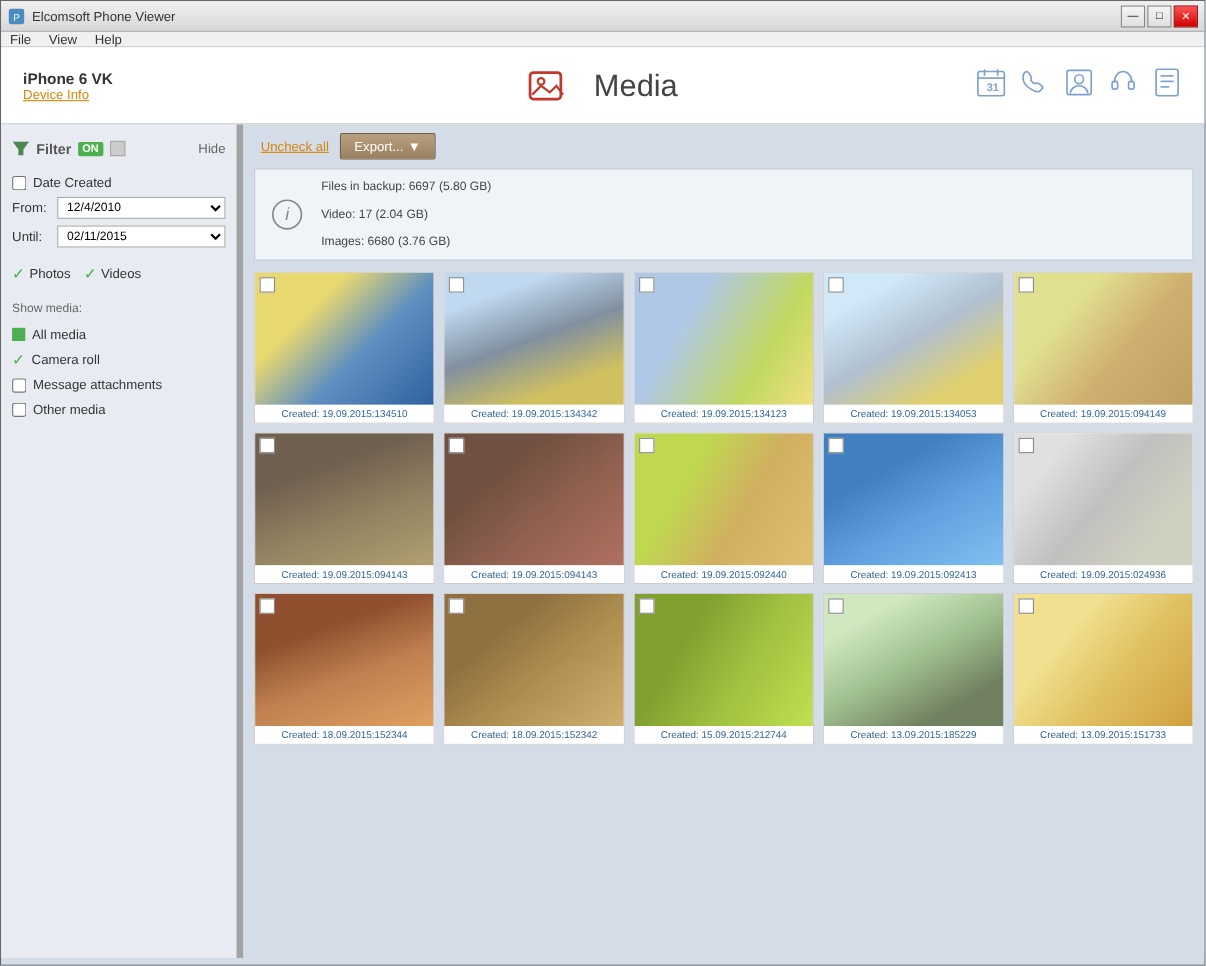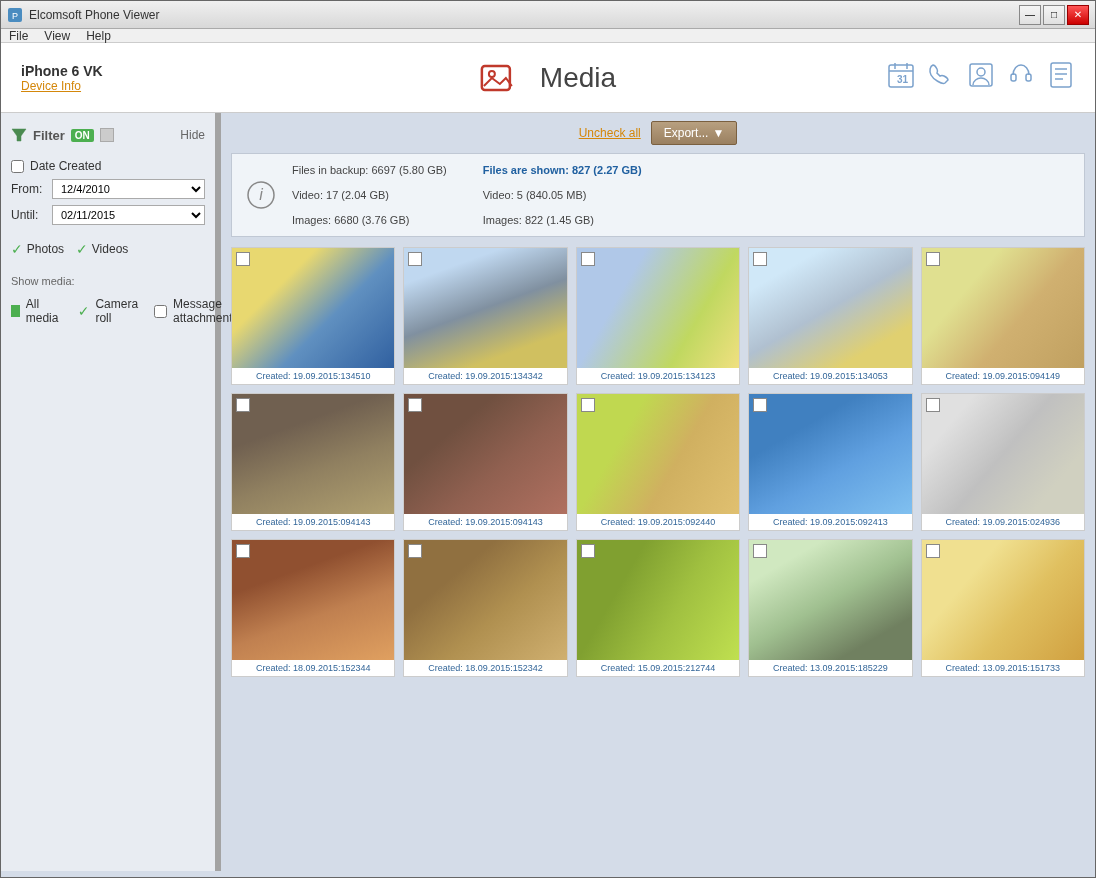--- a/index.html
+++ b/index.html
@@ -91,27 +91,27 @@
     .date-select {
       flex: 1; padding: 2px 4px; font-size: 11px; border: 1px solid #aaa;
       background: white; appearance: auto;
     }
 
     .media-type-row { display: flex; gap: 12px; padding: 4px 0; }
     .media-type-item { display: flex; align-items: center; gap: 4px; font-size: 12px; }
     .check-green { color: #4caf50; font-size: 14px; }
 
     .show-media-label { font-size: 11px; color: #666; margin-top: 6px; }
-    .media-options { display: flex; flex-direction: row; gap: 16px; }
+    .media-options { display: flex; flex-direction: column; gap: 4px; }
     .media-option { display: flex; align-items: center; gap: 6px; font-size: 12px; cursor: pointer; padding: 2px 0; }
     .media-option .green-square { width: 12px; height: 12px; background: #4caf50; }
 
     
     .toolbar-row {
-      display: flex; align-items: center; justify-content: center;
+      display: flex; align-items: center; justify-content: flex-start;
       padding: 8px 16px; gap: 10px;
     }
     .uncheck-all-btn {
       background: none; border: none; color: #d4870a; cursor: pointer; font-size: 12px;
       text-decoration: underline;
     }
     .export-btn {
       background: linear-gradient(to bottom, #b8a080, #9a8060);
       border: 1px solid #7a6040; color: white;
       padding: 4px 12px; cursor: pointer; font-size: 12px;
@@ -345,25 +345,20 @@
         <div class="info-bar">
           <svg width="30" height="30" viewBox="0 0 30 30">
             <circle cx="15" cy="15" r="13" fill="none" stroke="#888" stroke-width="1.5"></circle>
             <text x="15" y="20" text-anchor="middle" font-size="16" fill="#888" font-style="italic">i</text>
           </svg>
           <div class="info-col">
             <span>Files in backup: 6697 (5.80 GB)</span>
             <span>Video: 17 (2.04 GB)</span>
             <span>Images: 6680 (3.76 GB)</span>
           </div>
-          <div class="info-col">
-            <span class="shown">Files are shown: 827 (2.27 GB)</span>
-            <span>Video: 5 (840.05 MB)</span>
-            <span>Images: 822 (1.45 GB)</span>
-          </div>
         </div>
 
         <div class="photo-grid-container">
           <div class="photo-grid" id="photo-grid">
           <div class="photo-item">
                 <div class="photo-checkbox"></div>
                 <div class="photo-thumb thumb-1"></div>
                 <div class="photo-caption">Created: 19.09.2015:134510</div>
               </div>
               <div class="photo-item">

